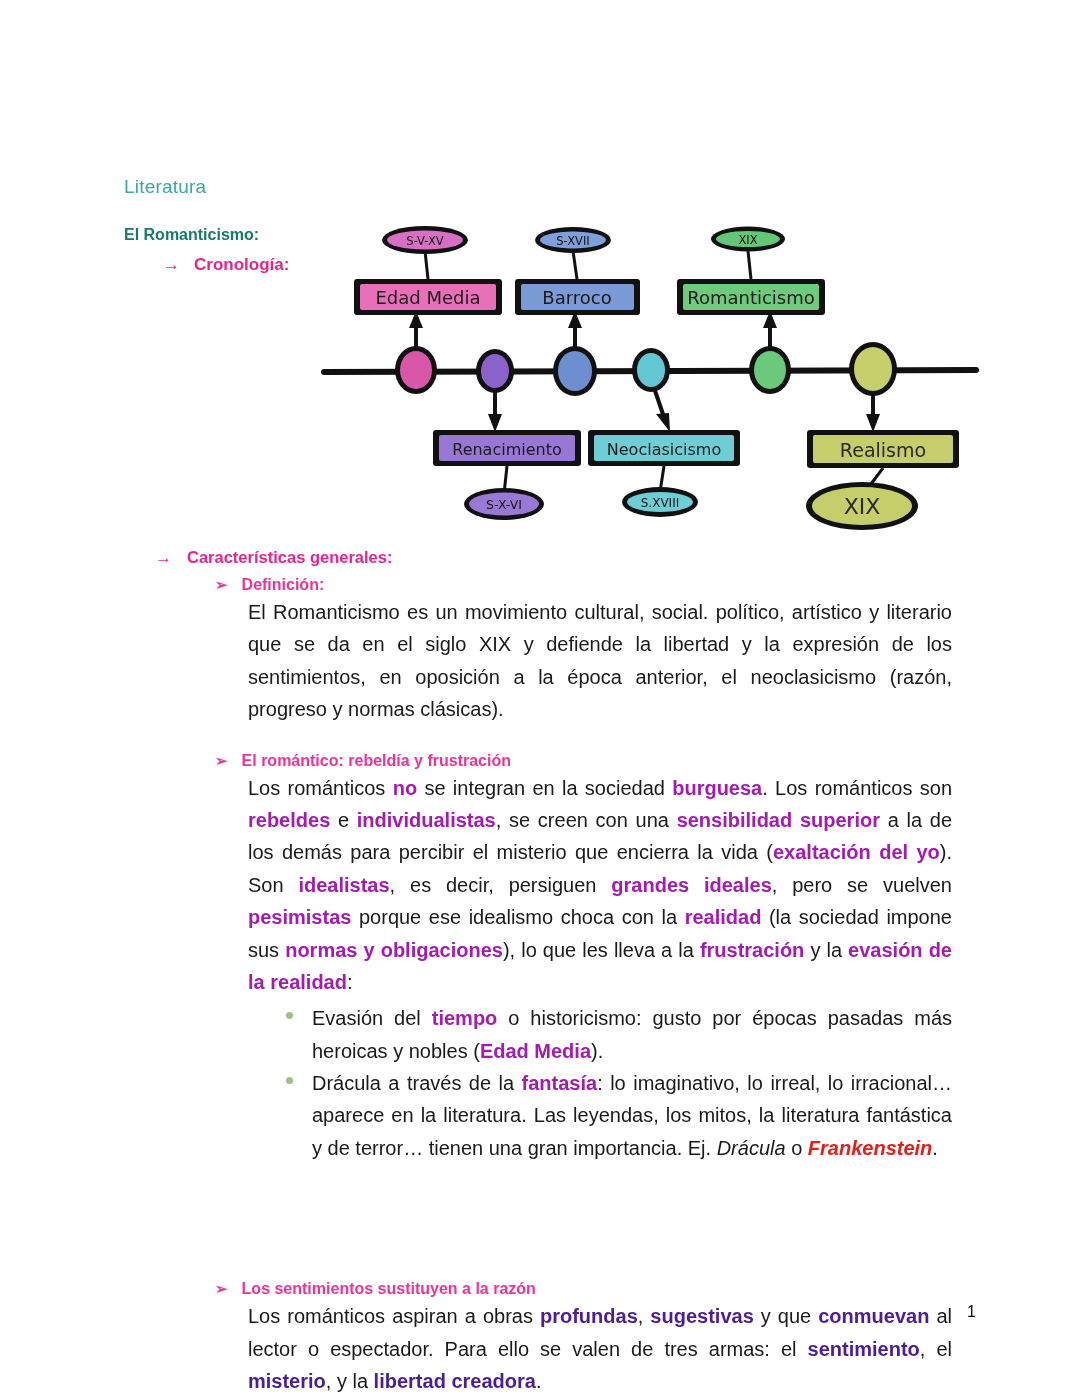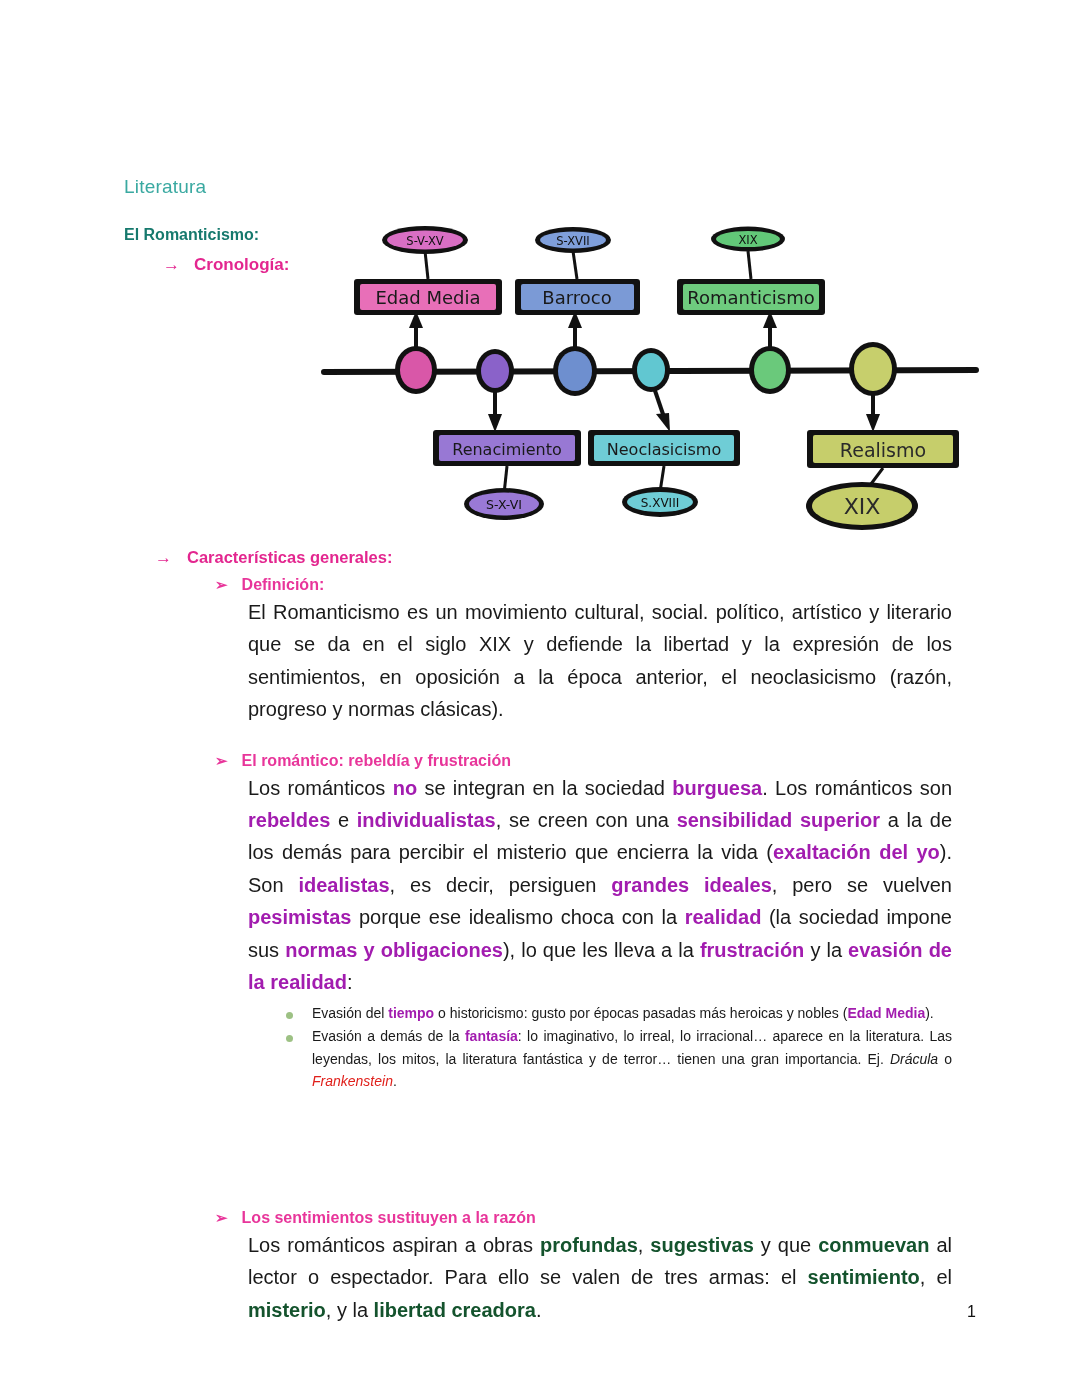--- a/index.html
+++ b/index.html
@@ -113,40 +113,40 @@
   .bullets {
     margin-left: 278px;
     width: 674px;
     list-style: none;
     padding: 0;
     margin-top: 4px;
   }
   .bullets li {
     position: relative;
     padding-left: 34px;
-    font-size: 14px;
+    font-size: 20px;
     line-height: 1.62;
     text-align: justify;
     color: #1a1a1a;
     margin-bottom: 0px;
   }
   .bullets li::before {
     content: "";
     position: absolute;
     left: 8px;
     top: 10px;
     width: 7px;
     height: 7px;
     border-radius: 50%;
     background: #9dc184;
   }
 
   b.red { color: #a21caf; font-weight: 700; }
-  b.orange { color: #14532d; font-weight: 700; }
-  .italred { color: #e0201b; font-weight: 400; font-style: italic; }
+  b.orange { color: #4c1d95; font-weight: 700; }
+  .italred { color: #e0201b; font-weight: 700; font-style: italic; }
   .italblack { font-style: italic; }
 
   .page-num {
     position: absolute;
     right: 104px;
     top: 1303px;
     font-size: 16px;
     color: #111;
   }
 </style>
@@ -286,21 +286,21 @@
     <div class="gap-md"></div>
 
     <div class="lvl2">
       <span class="chev">➢</span>
       <span>El romántico: rebeldía y frustración</span>
     </div>
     <div class="para"><span>Los románticos </span><b class="red">no</b><span> se integran en la sociedad </span><b class="red">burguesa</b><span>. Los románticos son </span><b class="red">rebeldes</b><span> e </span><b class="red">individualistas</b><span>, se creen con una </span><b class="red">sensibilidad superior</b><span> a la de los demás para percibir el misterio que encierra la vida (</span><b class="red">exaltación del yo</b><span>). Son </span><b class="red">idealistas</b><span>, es decir, persiguen </span><b class="red">grandes ideales</b><span>, pero se vuelven </span><b class="red">pesimistas</b><span> porque ese idealismo choca con la </span><b class="red">realidad</b><span> (la sociedad impone sus </span><b class="red">normas y obligaciones</b><span>), lo que les lleva a la </span><b class="red">frustración</b><span> y la </span><b class="red">evasión de la realidad</b><span>:</span></div>
 
     <ul class="bullets">
       <li><span>Evasión del </span><b class="red">tiempo</b><span> o historicismo: gusto por épocas pasadas más heroicas y nobles (</span><b class="red">Edad Media</b><span>).</span></li>
-      <li><span>Evasión a demás de la </span><b class="red">fantasía</b><span>: lo imaginativo, lo irreal, lo irracional… aparece en la literatura. Las leyendas, los mitos, la literatura fantástica y de terror… tienen una gran importancia. Ej. </span><i class="italblack">Drácula</i><span> o </span><span class="italred">Frankenstein</span><span>.</span></li>
+      <li><span>Drácula a través de la </span><b class="red">fantasía</b><span>: lo imaginativo, lo irreal, lo irracional… aparece en la literatura. Las leyendas, los mitos, la literatura fantástica y de terror… tienen una gran importancia. Ej. </span><i class="italblack">Drácula</i><span> o </span><span class="italred">Frankenstein</span><span>.</span></li>
     </ul>
 
     <div class="gap-lg"></div>
 
     <div class="lvl2">
       <span class="chev">➢</span>
       <span>Los sentimientos sustituyen a la razón</span>
     </div>
     <div class="para"><span>Los románticos aspiran a obras </span><b class="orange">profundas</b><span>, </span><b class="orange">sugestivas</b><span> y que </span><b class="orange">conmuevan</b><span> al lector o espectador. Para ello se valen de tres armas: el </span><b class="orange">sentimiento</b><span>, el </span><b class="orange">misterio</b><span>, y la </span><b class="orange">libertad creadora</b><span>.</span></div>
 

